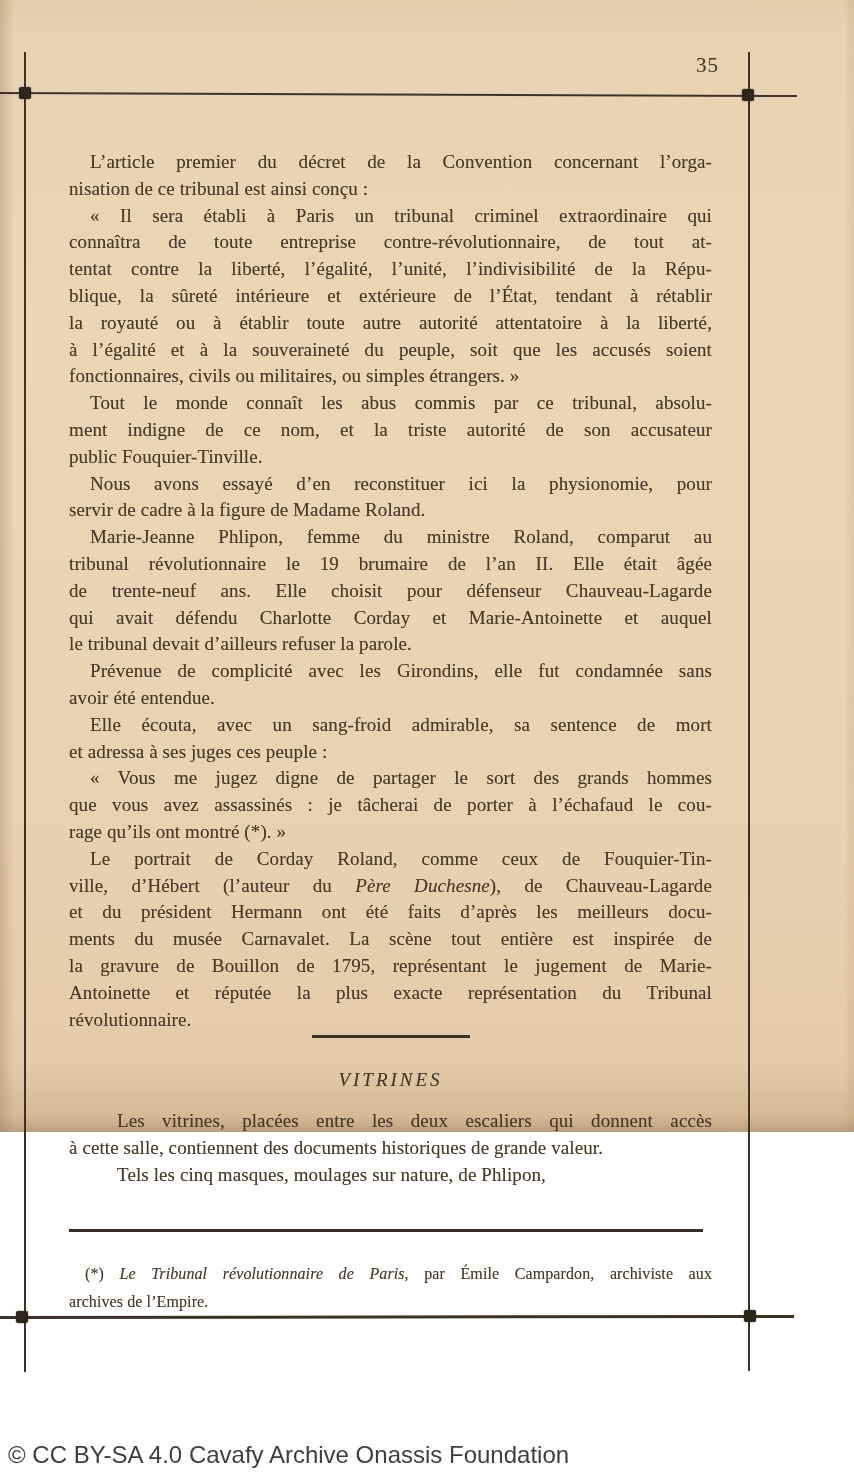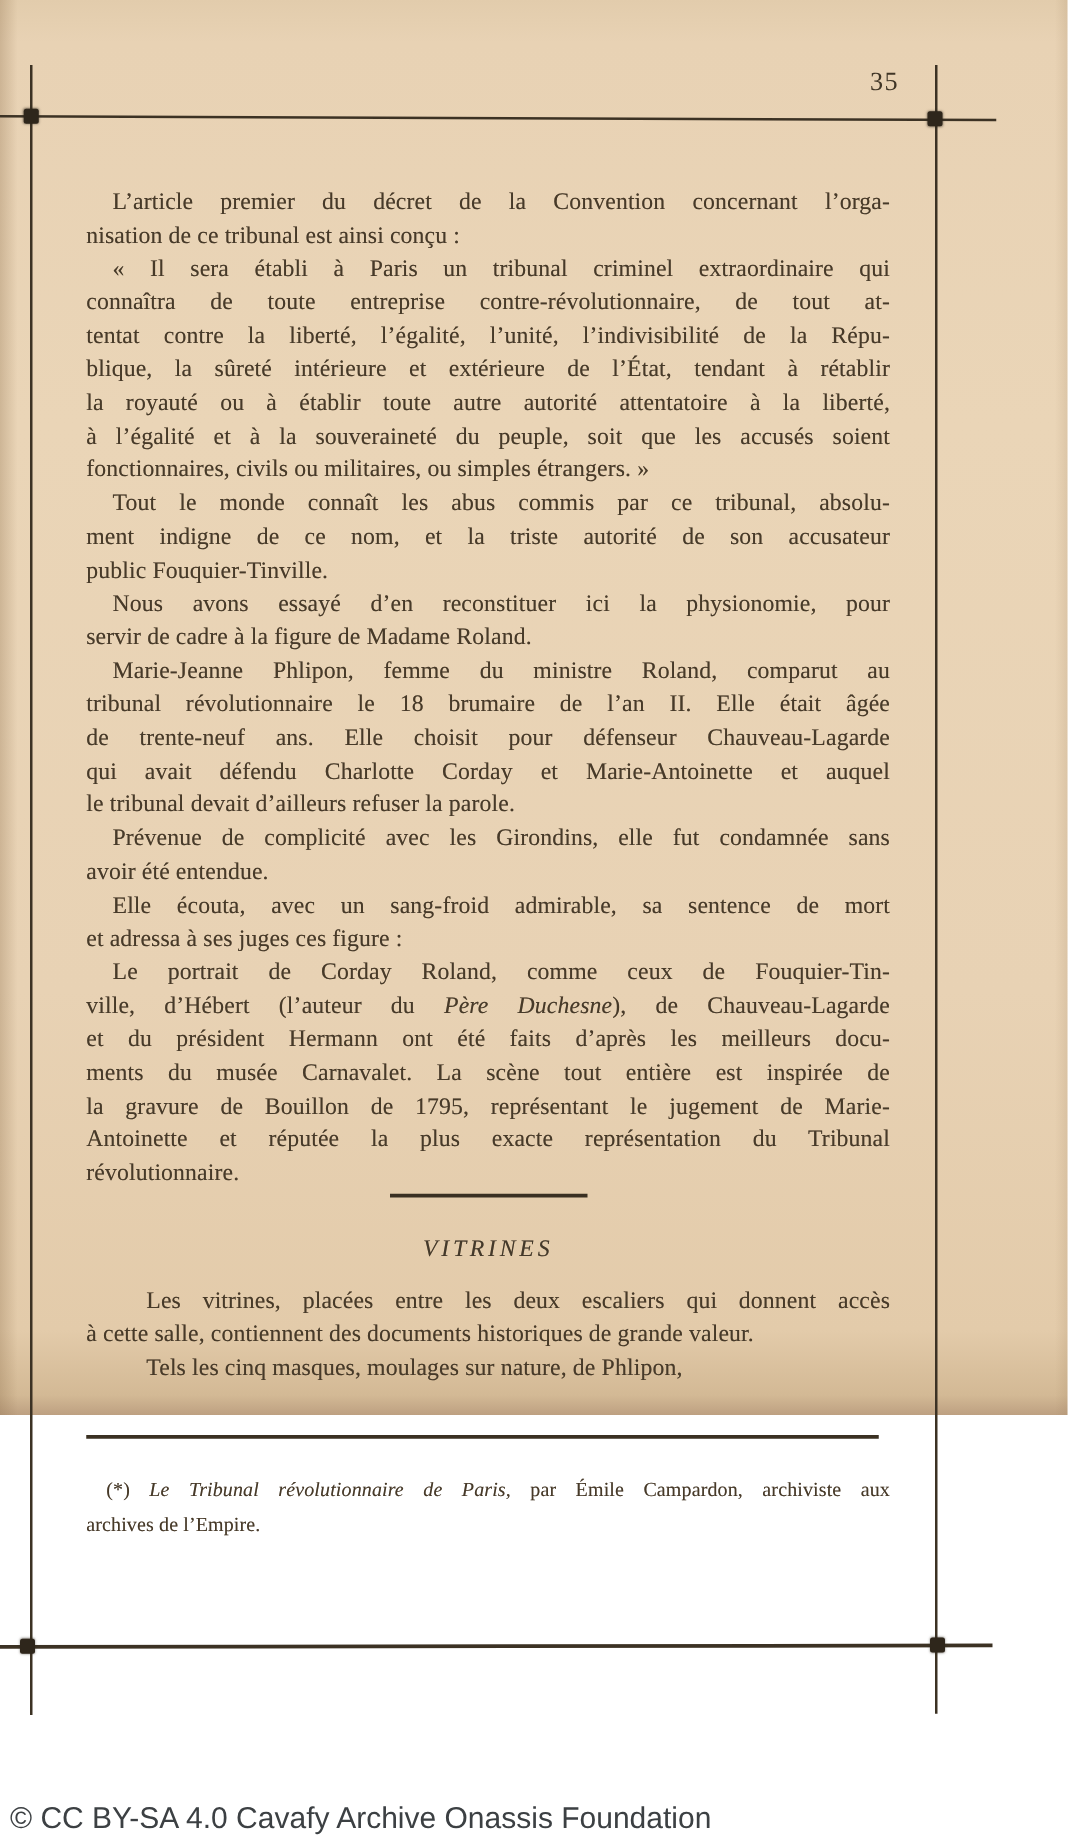--- a/index.html
+++ b/index.html
@@ -133,32 +133,37 @@
           <div class="line first">Tout le monde connaît les abus commis par ce tribunal, absolu-</div>
           <div class="line">ment indigne de ce nom, et la triste autorité de son accusateur</div>
           <div class="line last">public Fouquier-Tinville.</div>
         </div>
         <div class="para">
           <div class="line first">Nous avons essayé d’en reconstituer ici la physionomie, pour</div>
           <div class="line last">servir de cadre à la figure de Madame Roland.</div>
         </div>
         <div class="para">
           <div class="line first">Marie-Jeanne Phlipon, femme du ministre Roland, comparut au</div>
-          <div class="line">tribunal révolutionnaire le 18 brumaire de l’an II. Elle était âgée</div>
+          <div class="line">tribunal révolutionnaire le 19 brumaire de l’an II. Elle était âgée</div>
           <div class="line">de trente-neuf ans. Elle choisit pour défenseur Chauveau-Lagarde</div>
           <div class="line">qui avait défendu Charlotte Corday et Marie-Antoinette et auquel</div>
           <div class="line last">le tribunal devait d’ailleurs refuser la parole.</div>
         </div>
         <div class="para">
           <div class="line first">Prévenue de complicité avec les Girondins, elle fut condamnée sans</div>
           <div class="line last">avoir été entendue.</div>
         </div>
         <div class="para">
           <div class="line first">Elle écouta, avec un sang-froid admirable, sa sentence de mort</div>
-          <div class="line last">et adressa à ses juges ces figure :</div>
+          <div class="line last">et adressa à ses juges ces peuple :</div>
+        </div>
+        <div class="para">
+          <div class="line first">« Vous me jugez digne de partager le sort des grands hommes</div>
+          <div class="line">que vous avez assassinés : je tâcherai de porter à l’échafaud le cou-</div>
+          <div class="line last">rage qu’ils ont montré (*). »</div>
         </div>
         <div class="para">
           <div class="line first">Le portrait de Corday Roland, comme ceux de Fouquier-Tin-</div>
           <div class="line">ville, d’Hébert (l’auteur du <i>Père Duchesne</i>), de Chauveau-Lagarde</div>
           <div class="line">et du président Hermann ont été faits d’après les meilleurs docu-</div>
           <div class="line">ments du musée Carnavalet. La scène tout entière est inspirée de</div>
           <div class="line">la gravure de Bouillon de 1795, représentant le jugement de Marie-</div>
           <div class="line">Antoinette et réputée la plus exacte représentation du Tribunal</div>
           <div class="line last">révolutionnaire.</div>
         </div>

